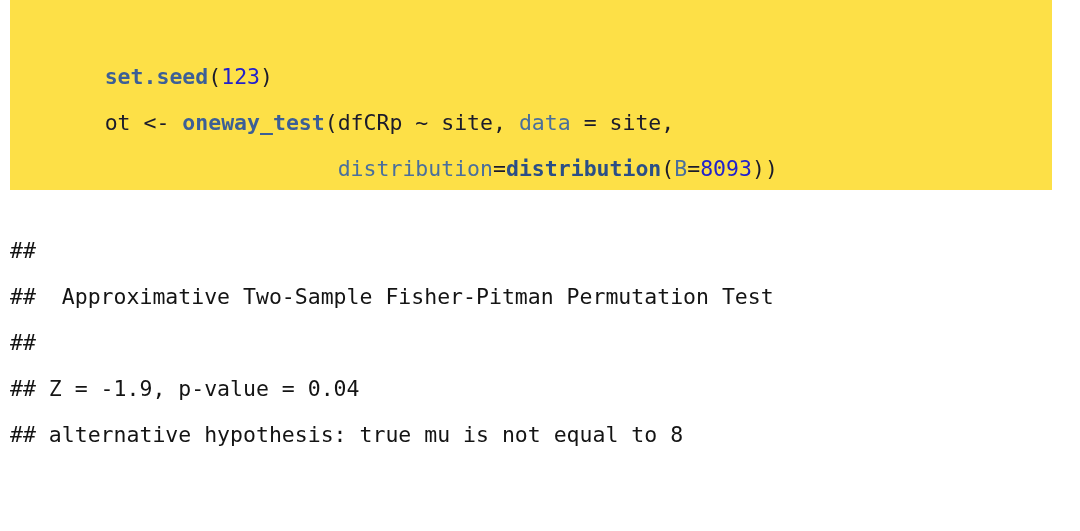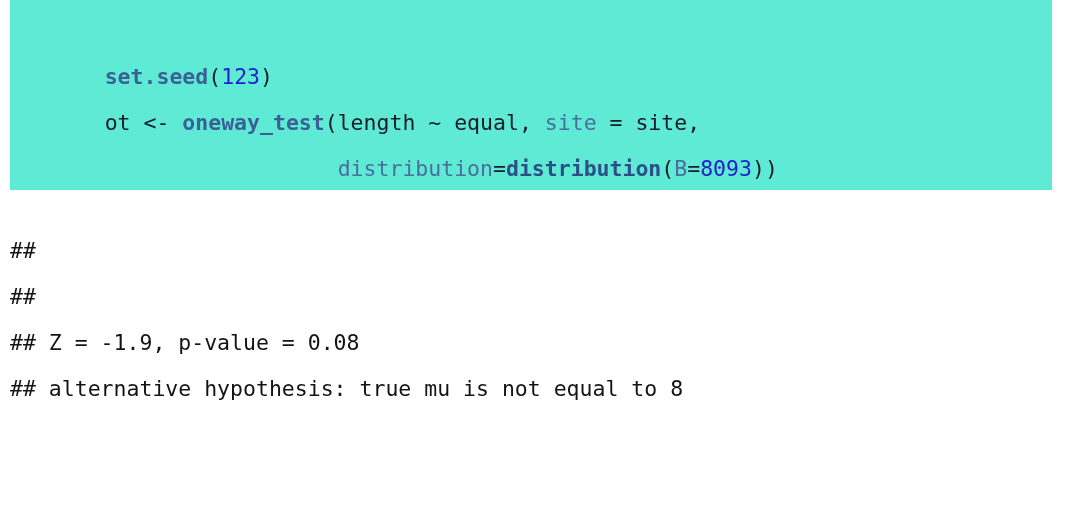--- a/index.html
+++ b/index.html
@@ -21,21 +21,21 @@
     background: #ffffff;
   }
 
   
   .code-block {
     position: absolute;
     left: 10px;
     top: 0px;
     width: 1042px;
     height: 190px;
-    background: #5eead4;
+    background: #fde047;
     box-sizing: border-box;
     padding: 8px 0 0 0;
   }
 
   .code-line {
     font-family: "DejaVu Sans Mono", monospace;
     font-size: 21.5px;
     line-height: 46px;
     height: 46px;
     white-space: pre;
@@ -73,29 +73,30 @@
 <body>
 
 <div class="page">
 
   <div class="code-block">
     <div class="code-line">
       <span class="tok-fn">set.seed</span><span class="tok-punct">(</span><span class="tok-num">123</span><span class="tok-punct">)</span>
     </div>
 
     <div class="code-line">
-      <span class="tok-plain">ot &lt;- </span><span class="tok-fn">oneway_test</span><span class="tok-plain">(length ~ equal, </span><span class="tok-arg">site</span><span class="tok-plain"> = site,</span>
+      <span class="tok-plain">ot &lt;- </span><span class="tok-fn">oneway_test</span><span class="tok-plain">(dfCRp ~ site, </span><span class="tok-arg">data</span><span class="tok-plain"> = site,</span>
     </div>
 
     <div class="code-line">
       <span class="tok-plain">                  </span><span class="tok-arg">distribution</span><span class="tok-plain">=</span><span class="tok-bold-fn">distribution</span><span class="tok-punct">(</span><span class="tok-arg">B</span><span class="tok-plain">=</span><span class="tok-num">8093</span><span class="tok-punct">))</span>
     </div>
 
   </div>
 
   <div class="output-block">
     <div class="out-line">## </div>
+    <div class="out-line">##  Approximative Two-Sample Fisher-Pitman Permutation Test</div>
     <div class="out-line">## </div>
-    <div class="out-line">## Z = -1.9, p-value = 0.08</div>
+    <div class="out-line">## Z = -1.9, p-value = 0.04</div>
     <div class="out-line">## alternative hypothesis: true mu is not equal to 8</div>
   </div>
 
 </div>
 
 </body></html>

